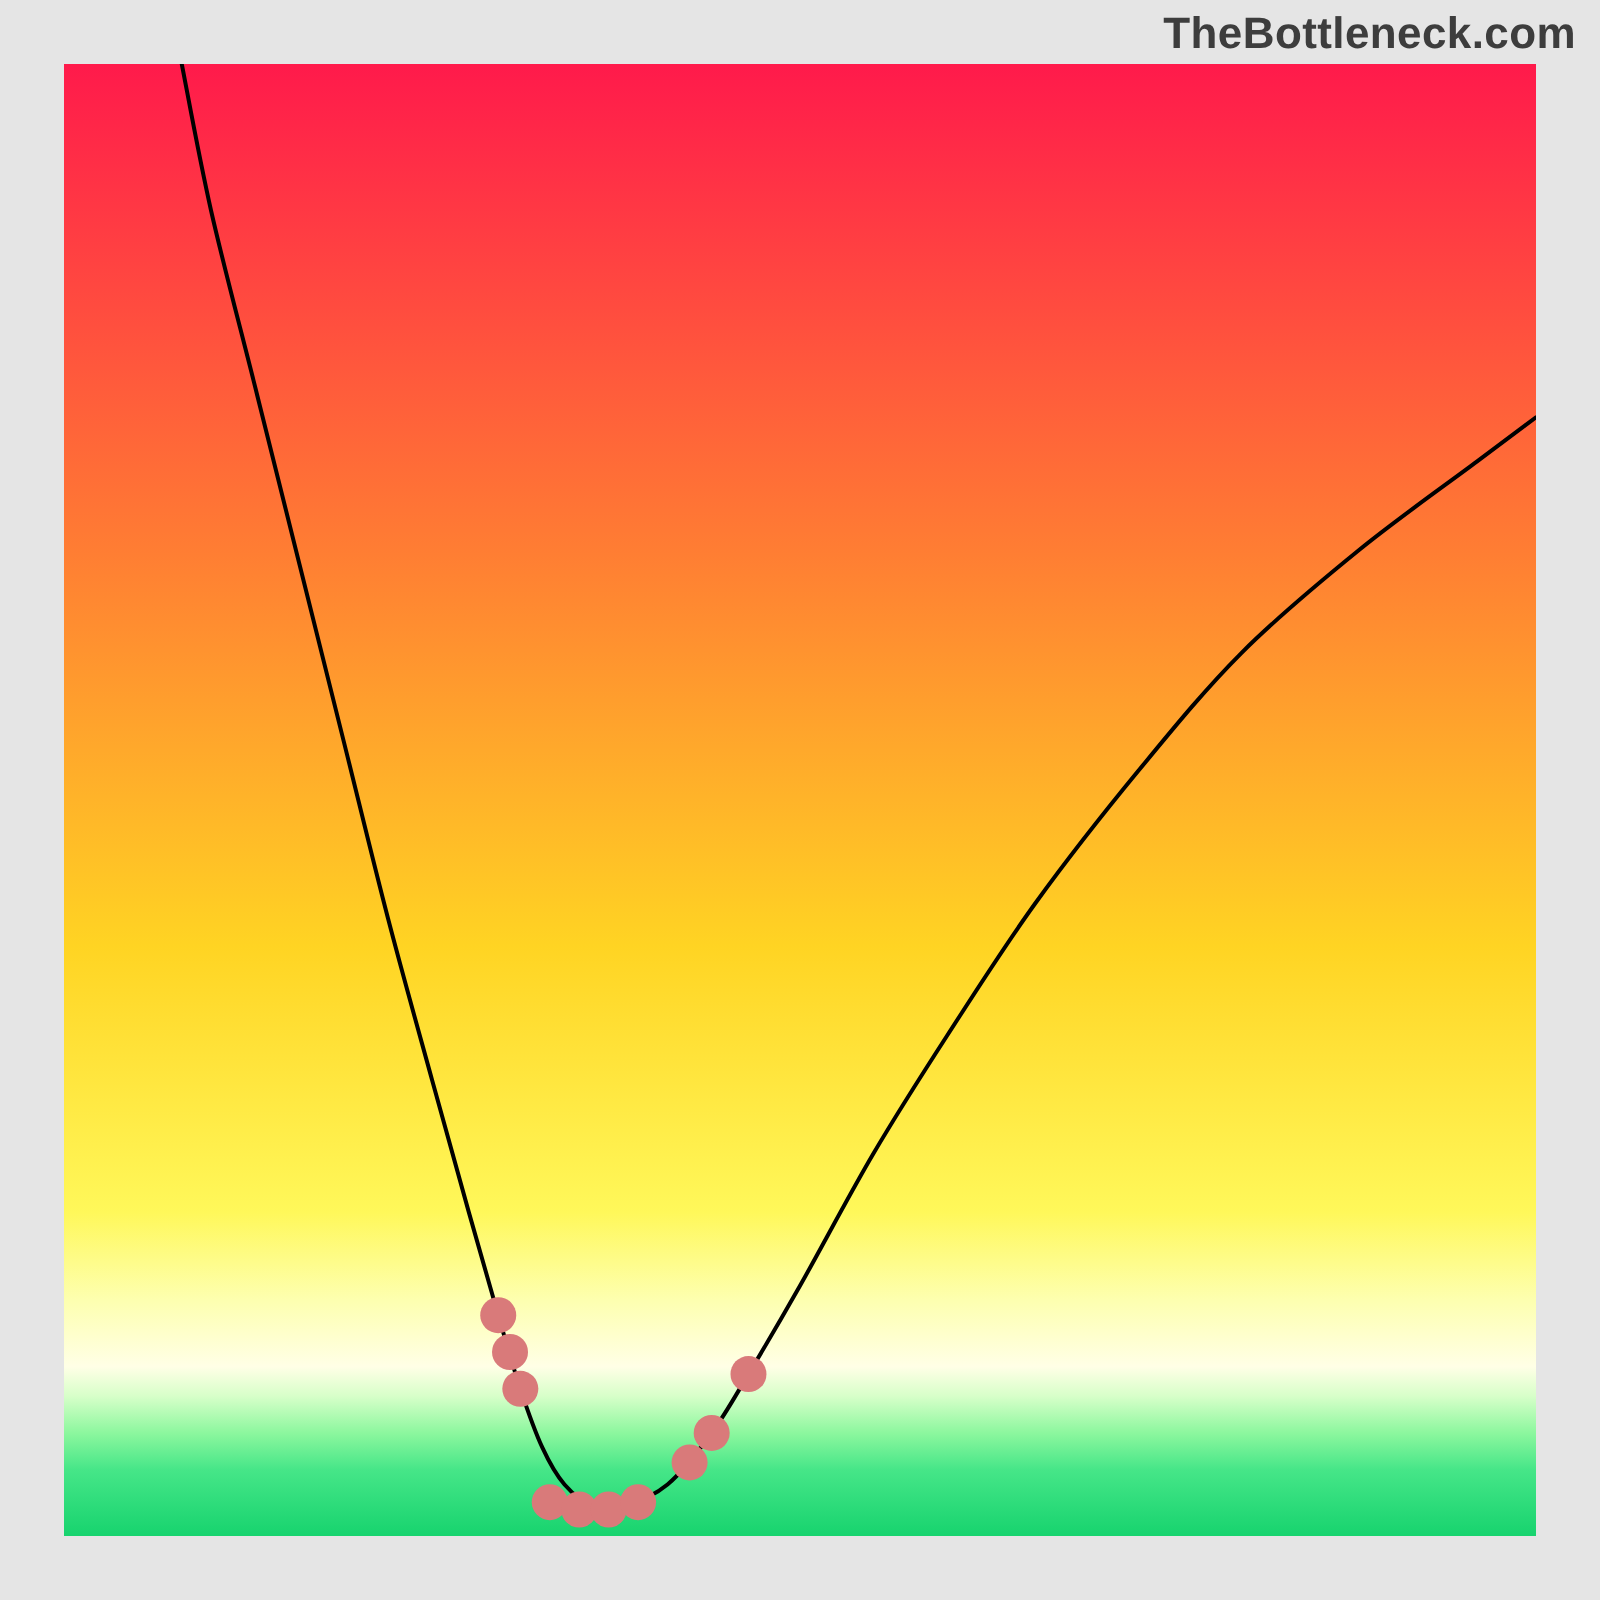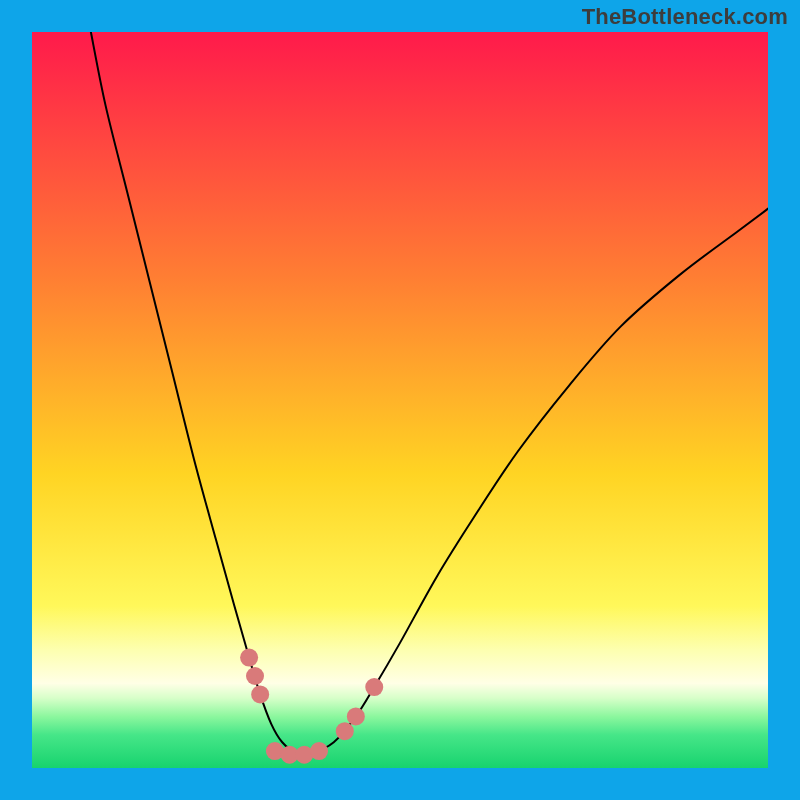--- a/index.html
+++ b/index.html
@@ -8,21 +8,21 @@
     width: 800px;
     height: 800px;
     overflow: hidden;
     background: #000;
     font-family: Arial, Helvetica, sans-serif;
   }
   .frame {
     position: relative;
     width: 800px;
     height: 800px;
-    background: #0ea5e9;
+    background: #e5e5e5;
   }
   .watermark {
     position: absolute;
     top: 4px;
     right: 12px;
     color: #3d3d3d;
     font-size: 22px;
     font-weight: 600;
     letter-spacing: 0.2px;
     z-index: 10;

